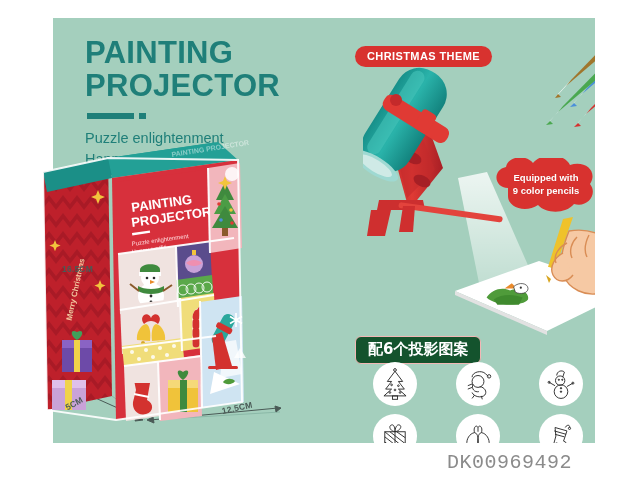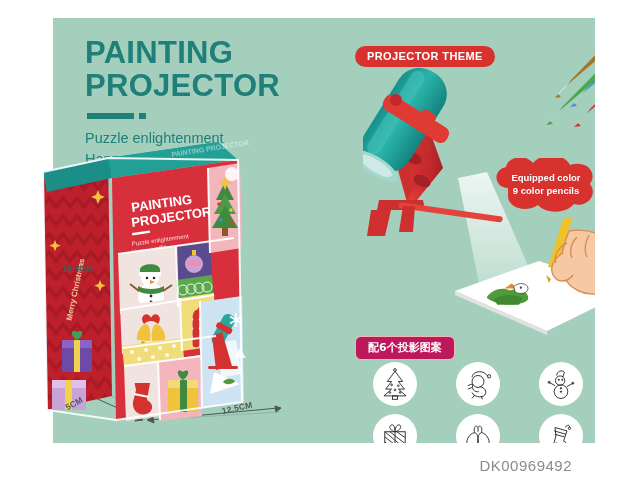--- a/index.html
+++ b/index.html
@@ -45,21 +45,21 @@
     color:#ffffff;font-size:9.5px;font-weight:bold;line-height:1.35;
     text-shadow:0 0 1px rgba(150,20,20,.35);
   }
 
   
   #scene{position:absolute;left:390px;top:195px;width:210px;height:135px;}
 
   
   #cn-pill{
     position:absolute;left:302px;top:318px;
-    background:#be185d;color:#fff;font-size:11px;font-weight:bold;
+    background:#14532d;color:#fff;font-size:15px;font-weight:bold;
     padding:3px 12px 4px;border-radius:6px;
     border:1.5px solid #f2b7b5;white-space:nowrap;
     font-family:"DejaVu Sans","Liberation Sans",sans-serif;
   }
 
   
   #icon-grid{
     position:absolute;left:300px;top:340px;width:250px;
     display:grid;grid-template-columns:repeat(3,83px);grid-auto-rows:52px;
   }
@@ -74,42 +74,42 @@
 
   
   .dim{position:absolute;color:#4a5a56;font-size:8.5px;font-weight:bold;letter-spacing:.2px;}
   #dim-h{left:62px;top:264px;}
   #dim-d{left:66px;top:403px;transform:rotate(-29deg);transform-origin:left center;}
   #dim-w{left:222px;top:406px;transform:rotate(-12deg);transform-origin:left center;}
 
   
   #sku{
     position:absolute;right:8px;bottom:6px;color:#8b8b8b;
-    font-family:Liberation Sans, sans-serif;font-size:15px;letter-spacing:.5px;
+    font-family:Liberation Mono, monospace;font-size:20px;letter-spacing:.5px;
   }
 </style>
 </head>
 <body>
 
 <div id="stage">
 
   <div id="panel">
 
     <div id="headline">
       <div class="h-title">PAINTING</div>
       <div class="h-title">PROJECTOR</div>
       <div class="h-rule">
         <span class="bar"></span>
         <span class="dot"></span>
       </div>
       <div class="h-sub">Puzzle enlightenment</div>
       <div class="h-sub">Happy graffiti</div>
     </div>
 
-    <div id="theme-pill">PROJECTOR THEME</div>
+    <div id="theme-pill">CHRISTMAS THEME</div>
 
     <svg id="pencils" viewBox="0 0 160 130">
       <g stroke-linecap="butt">
 
         <g>
           <polygon points="58,68 63,62 125,-2 132,5" fill="#a0762c"></polygon>
           <polygon points="58,68 63,62 50,76 47,80" fill="#ffffff"></polygon>
           <polygon points="47,80 50,76 53,79" fill="#a0762c"></polygon>
         </g>
 
@@ -192,21 +192,21 @@
       </g>
     </svg>
 
     <div id="cloud">
       <svg viewBox="0 0 112 58" width="112" height="58">
         <path d="M18,30 C4,30 2,12 16,9 C18,-2 36,-4 43,5 C52,-6 74,-5 80,7
                  C96,2 108,14 100,26 C108,36 98,50 84,46
                  C76,56 56,56 48,47 C36,55 18,50 18,38 Z" fill="#d8322f"></path>
       </svg>
       <div class="ctext">
-        <div>Equipped color</div>
+        <div>Equipped with</div>
         <div>9 color pencils</div>
       </div>
     </div>
 
     <svg id="scene" viewBox="0 0 210 135">
 
       <polygon points="12,78 96,48 186,78 104,118" fill="#ffffff"></polygon>
       <polygon points="12,78 104,118 104,122 12,82" fill="#e2e2e2"></polygon>
 
       <g transform="translate(40,72) scale(.9)">

